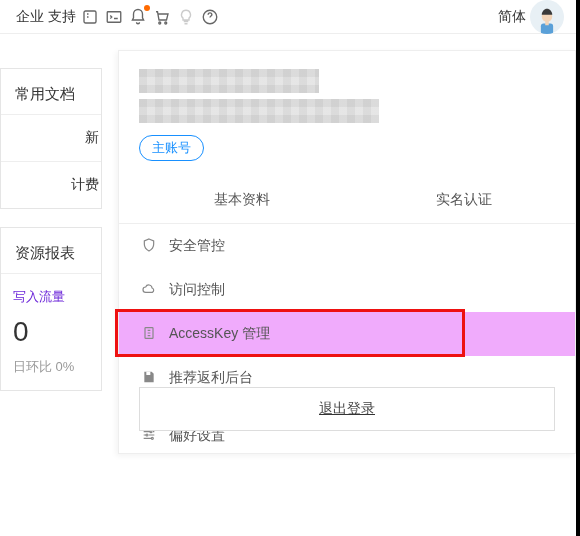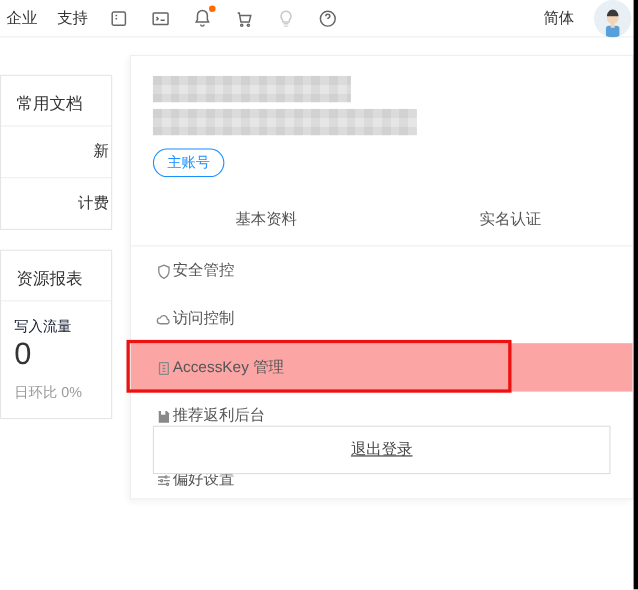--- a/index.html
+++ b/index.html
@@ -1,51 +1,51 @@
 <!DOCTYPE html>
 <html><head>
   <meta charset="utf-8">
   <style>
     * { margin: 0; padding: 0; box-sizing: border-box; }
     body { width: 580px; height: 536px; font-family: -apple-system, "PingFang SC", "Microsoft YaHei", sans-serif; font-size: 14px; color: #333; position: relative; background: #fff; overflow: hidden; }
     
-    .topbar { height: 34px; display: flex; align-items: center; gap: 18px; padding: 0 6px; border-bottom: 1px solid #eee; }
+    .topbar { height: 34px; display: flex; align-items: center; gap: 4px; padding: 0 16px; border-bottom: 1px solid #eee; }
     .top-link { color: #333; cursor: pointer; font-size: 14px; }
     .top-icon { width: 20px; height: 20px; display: flex; align-items: center; justify-content: center; color: #666; cursor: pointer; }
     .top-icon svg { width: 18px; height: 18px; }
     .flex-push { margin-left: auto; }
     .avatar { width: 34px; height: 34px; border-radius: 50%; background: #e8f0f5; display: flex; align-items: flex-end; justify-content: center; overflow: hidden; cursor: pointer; }
     .avatar svg { width: 28px; height: 28px; }
     .notif { position: relative; }
     .notif::after { content: ""; position: absolute; top: -2px; right: -2px; width: 6px; height: 6px; border-radius: 50%; background: #ff6a00; }
     
     .left-col { position: absolute; left: 0; top: 50px; width: 102px; }
     .card { border: 1px solid #e5e5e5; margin: 18px 0 0 0; }
     .card-pad { padding: 14px 12px; }
     .sec-title { font-size: 15px; font-weight: 500; color: #333; padding: 16px 14px 10px; }
     .substub { border-top: 1px solid #eee; padding: 14px 0; text-align: right; padding-right: 8px; color: #333; font-size: 14px; }
     
-    .metric-label { color: #0f172a; font-size: 13px; margin-bottom: 0; }
+    .metric-label { color: #6d28d9; font-size: 13px; margin-bottom: 10px; }
     .metric-value { font-size: 28px; font-weight: 400; }
     .metric-delta { color: #999; font-size: 13px; margin-top: 10px; }
     
     .dropdown { position: absolute; top: 50px; left: 118px; right: 4px; background: #fff; border: 1px solid #eee; box-shadow: -2px 2px 6px rgba(0,0,0,.05); height: 404px; }
     
     .dd-head { padding: 18px 20px 12px; }
     .pixelblur { background: repeating-linear-gradient(90deg, #e7e7e7 0 8px, #f2f2f2 8px 16px), repeating-linear-gradient(0deg, #e7e7e7 0 8px, #f2f2f2 8px 16px); background-blend-mode: multiply; height: 24px; margin-bottom: 6px; }
     .pixelblur.short { width: 180px; }
     .pixelblur.long { width: 240px; }
     .account-badge { display: inline-block; border: 1px solid #1890ff; color: #1890ff; border-radius: 14px; padding: 3px 12px; font-size: 13px; margin-top: 6px; }
     
     .dd-tabs { display: flex; border-bottom: 1px solid #eee; margin-top: 4px; padding-left: 12px; }
     .dd-tab { flex: 1; text-align: center; padding: 14px 0; color: #555; cursor: pointer; font-size: 14px; }
     
-    .dd-item { display: flex; align-items: flex-end; gap: 0; padding: 13px 22px; color: #555; cursor: pointer; font-size: 14px; }
+    .dd-item { display: flex; align-items: flex-start; gap: 12px; padding: 13px 22px; color: #555; cursor: pointer; font-size: 14px; }
     .dd-item svg { width: 16px; height: 16px; flex: 0 0 16px; color: #888; }
-    .dd-item.hl { background: #fca5a5; }
+    .dd-item.hl { background: #f0abfc; }
     .highlight-box { position: absolute; border: 3px solid #e11; pointer-events: none; }
     
     .logout-wrap { padding: 20px; position: absolute; bottom: 2px; left: 0; right: 0; text-decoration: underline; }
     .logout-btn { width: 100%; text-align: center; padding: 12px 0; border: 1px solid #ddd; color: #444; cursor: pointer; font-size: 14px; background: #fff; }
     
     .right-scroll { position: absolute; right: 0; top: 0; bottom: 0; width: 4px; background: #000; }
   </style>
 </head>
 <body>
 

